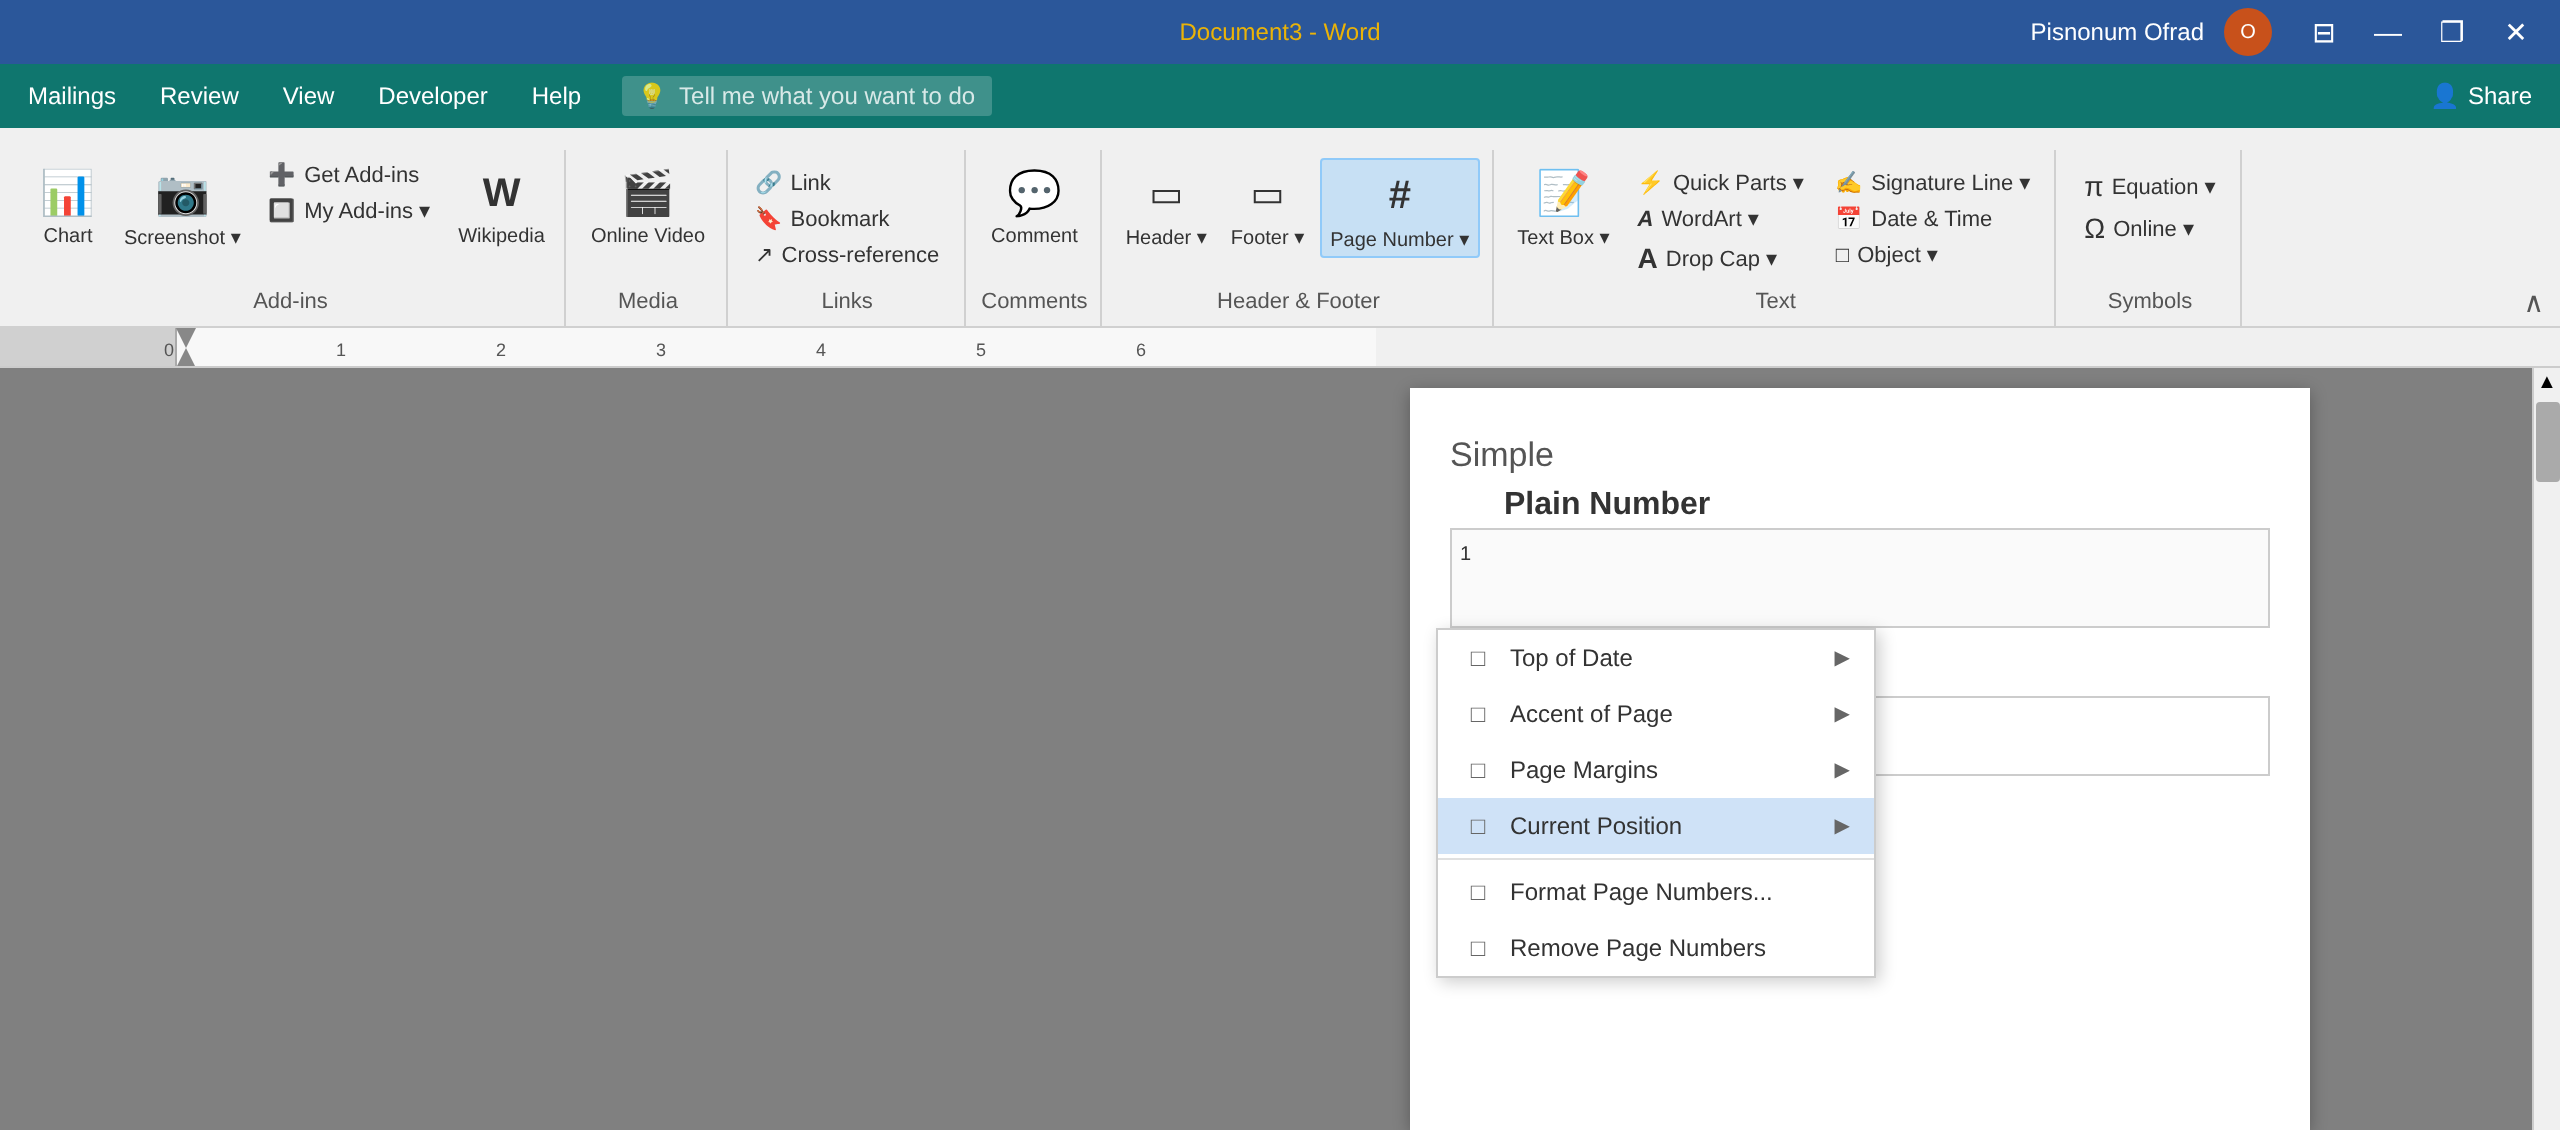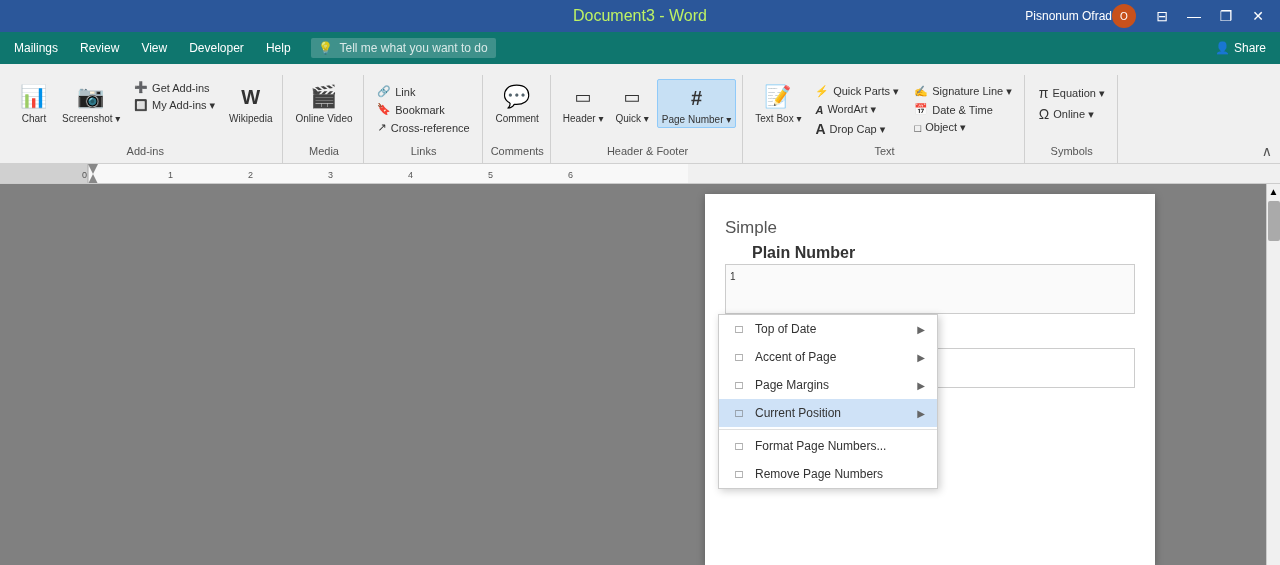--- a/index.html
+++ b/index.html
@@ -12,22 +12,22 @@
       display: flex;
       align-items: center;
       justify-content: space-between;
       padding: 0 8px;
       color: white;
     }
     .title-bar-center {
       position: absolute;
       left: 50%;
       transform: translateX(-50%);
-      font-size: 16px;
-      color: #bef264;
+      font-size: 12px;
+      color: #eab308;
     }
     .title-bar-right {
       display: flex;
       align-items: center;
       gap: 4px;
       margin-left: auto;
     }
     .title-btn {
       width: 28px;
       height: 28px;
@@ -35,21 +35,21 @@
       align-items: center;
       justify-content: center;
       cursor: pointer;
       border-radius: 2px;
       color: white;
       font-size: 14px;
     }
     .user-info {
       display: flex;
       align-items: center;
-      gap: 0;
+      gap: 10px;
       color: white;
       font-size: 12px;
       margin-right: 8px;
       justify-content: center;
     }
     .user-avatar {
       width: 24px;
       height: 24px;
       border-radius: 50%;
       background: #c8511b;
@@ -422,21 +422,21 @@
   </div>
 
   <div class="ribbon-group">
     <div class="ribbon-group-items">
       <div class="ribbon-btn">
         <div class="ribbon-btn-icon" style="font-size:18px;">▭</div>
         <span>Header ▾</span>
       </div>
       <div class="ribbon-btn">
         <div class="ribbon-btn-icon" style="font-size:18px;">▭</div>
-        <span>Quick ▾</span>
+        <span>Footer ▾</span>
       </div>
       <div class="ribbon-btn active-btn">
         <div class="ribbon-btn-icon" style="font-size:20px;font-weight:bold;">#</div>
         <span>Page Number ▾</span>
       </div>
     </div>
     <div class="ribbon-group-label">Header &amp; Footer</div>
   </div>
 
   <div class="ribbon-group">

